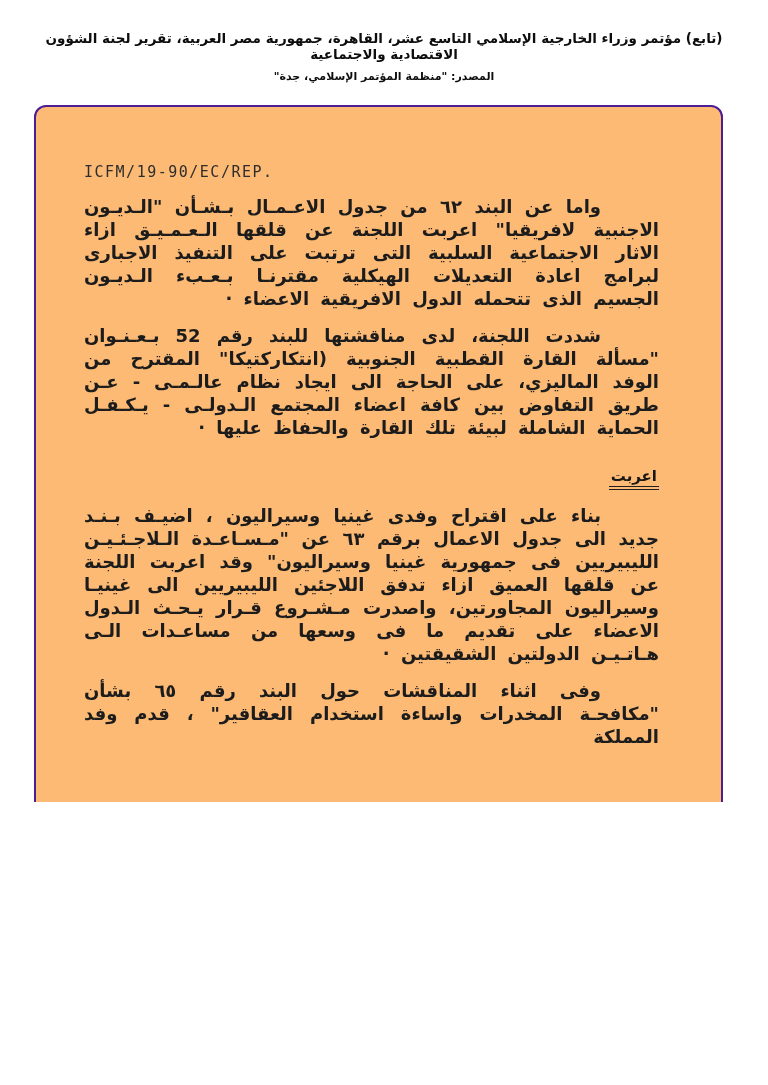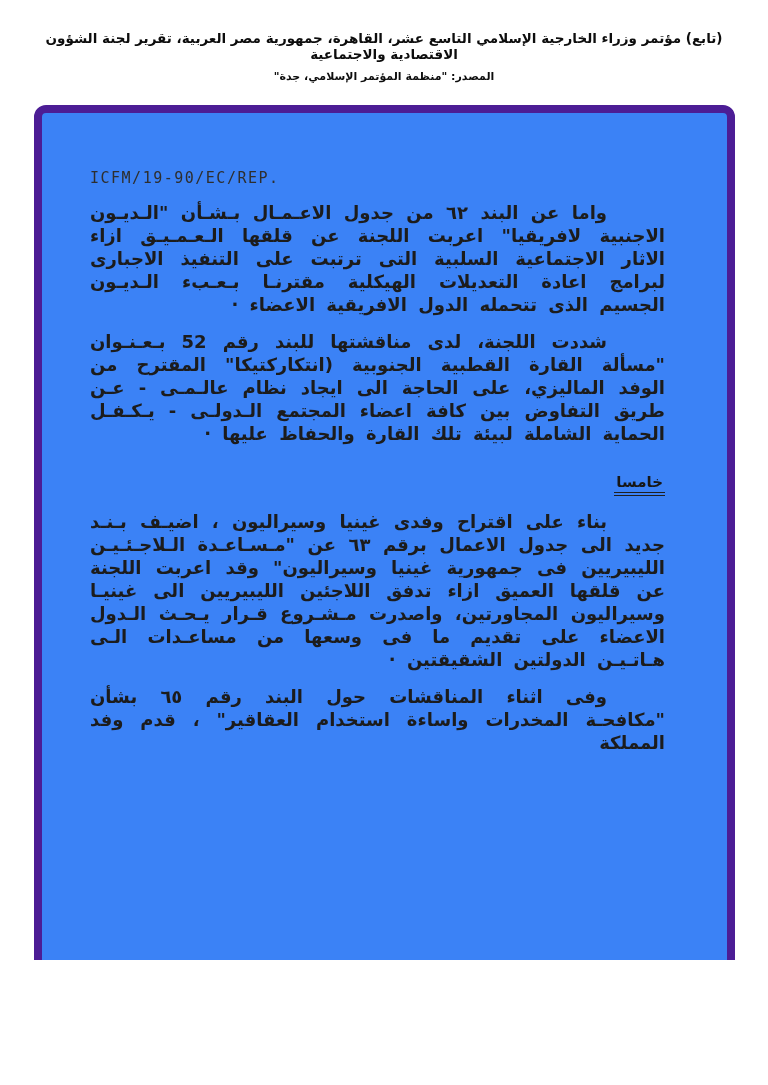--- a/index.html
+++ b/index.html
@@ -1,27 +1,27 @@
 <!DOCTYPE html>
 <html lang="ar"><head>
 <meta charset="utf-8">
 <style>
   html,body{margin:0;padding:0;background:#ffffff;}
   .page{
-    position:relative;width:768px;height:960px;background:#ffffff;
+    position:relative;width:768px;height:802px;background:#ffffff;
     font-family:"DejaVu Sans",sans-serif;color:#1c1c1c;overflow:hidden;
   }
   
   .header{position:absolute;top:30px;left:0;right:0;text-align:center;direction:rtl;color:#0d0d0d;}
   .header-line1{font-size:13.5px;font-weight:bold;padding:0 36px;letter-spacing:0;}
   .header-line2{font-size:11px;font-weight:bold;margin-top:8px;}
   
   .frame{
     position:absolute;left:34px;top:105px;width:685px;height:910px;
-    border:8px solid #4c1d95;border-radius:12px;background:#3b82f6;
+    border:2px solid #4c1d95;border-radius:12px;background:#fdba74;
   }
   .doc{position:absolute;top:0;left:0;right:0;bottom:0;padding:0 62px 0 48px;direction:rtl;}
   
   .ref{
     direction:ltr;text-align:left;margin:56px 18px 0 0;
     font-family:"DejaVu Sans Mono",monospace;font-size:15px;color:#2e2e2e;letter-spacing:1.5px;
   }
   
   .sec-h{margin:28px 0 0;font-size:15px;font-weight:bold;text-align:right;color:#171717;}
   .sec-h.first{margin-top:62px;}
@@ -46,21 +46,21 @@
   <div class="frame">
     <div class="doc">
 
       <div class="ref">ICFM/19-90/EC/REP.</div>
 
       <p class="para">واما عن البند ٦٢ من جدول الاعـمـال بـشـأن "الـديـون الاجنبية لافريقيا" اعربت اللجنة عن قلقها الـعـمـيـق ازاء الاثار الاجتماعية السلبية التى ترتبت على التنفيذ الاجبارى لبرامج اعادة التعديلات الهيكلية مقترنـا بـعـبء الـديـون الجسيم الذى تتحمله الدول الافريقية الاعضاء ·</p>
 
       <p class="para">شددت اللجنة، لدى مناقشتها للبند رقم 52 بـعـنـوان "مسألة القارة القطبية الجنوبية (انتكاركتيكا" المقترح من الوفد الماليزي، على الحاجة الى ايجاد نظام عالـمـى - عـن طريق التفاوض بين كافة اعضاء المجتمع الـدولـى - يـكـفـل الحماية الشاملة لبيئة تلك القارة والحفاظ عليها ·</p>
 
       <div class="sec-h">
-        <span>خامسا</span>
+        <span>اعربت</span>
       </div>
       <p class="para">بناء على اقتراح وفدى غينيا وسيراليون ، اضيـف بـنـد جديد الى جدول الاعمال برقم ٦٣ عن "مـسـاعـدة الـلاجـئـيـن الليبيريين فى جمهورية غينيا وسيراليون" وقد اعربت اللجنة عن قلقها العميق ازاء تدفق اللاجئين الليبيريين الى غينيـا وسيراليون المجاورتين، واصدرت مـشـروع قـرار يـحـث الـدول الاعضاء على تقديم ما فى وسعها من مساعـدات الـى هـاتـيـن الدولتين الشقيقتين ·</p>
 
       <p class="para">وفى اثناء المناقشات حول البند رقم ٦٥ بشأن "مكافحـة المخدرات واساءة استخدام العقاقير" ، قدم وفد المملكة</p>
 
     </div>
   </div>
 
   <div class="page-num">٥</div>
 

